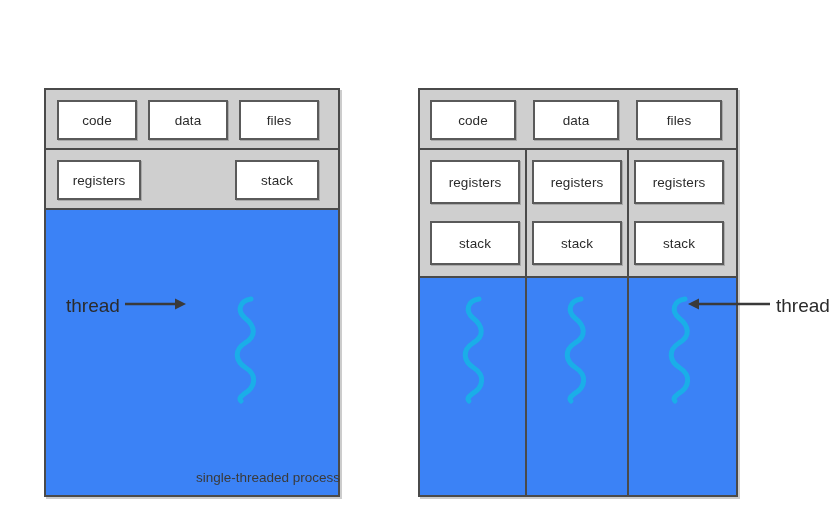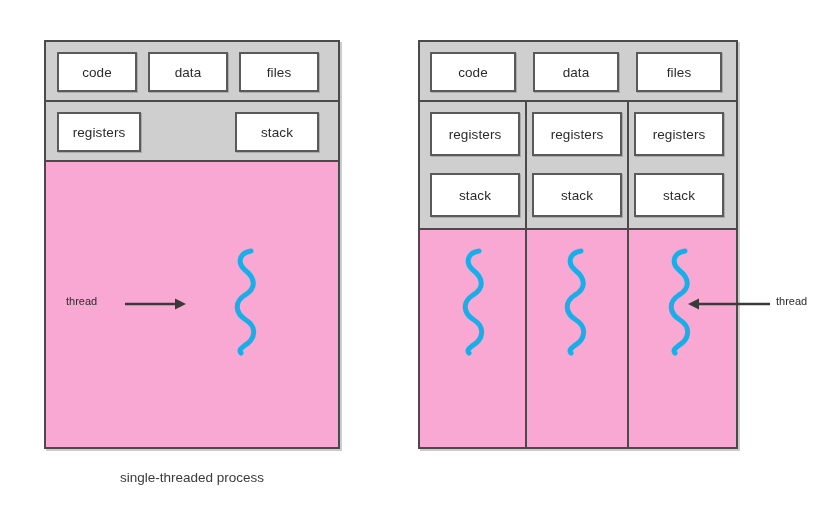--- a/index.html
+++ b/index.html
@@ -9,24 +9,25 @@
     font-family:"Liberation Sans", sans-serif;
     position:relative;
     overflow:hidden;
     -webkit-font-smoothing:antialiased;
   }
   .stage{position:absolute;left:0;top:0;width:834px;height:517px;}
 
   
   .proc{
     position:absolute;
-    background:#f9a8d4;
+    background:#3b82f6;
     border:2px solid #4a4a4a;
     box-sizing:border-box;
     box-shadow:2px 2px 0 rgba(0,0,0,0.20);
+    margin-top:48px;
   }
   #single-proc{left:44px;top:40px;width:296px;height:409px;}
   #multi-proc {left:418px;top:40px;width:320px;height:409px;}
 
   
   .band{
     position:absolute;left:0;width:100%;
     background:#cfcfcf;
     box-sizing:border-box;
   }
@@ -53,33 +54,33 @@
     background:#4a4a4a;
   }
 
   
   .squig{position:absolute;}
   .squig svg{display:block;}
 
   
   .ann-label{
     position:absolute;
-    font-size:11px;
+    font-size:19px;
     color:#2b2b2b;
     white-space:nowrap;
   }
   .ann-arrow{position:absolute;}
   .ann-arrow svg{display:block;}
 
   
   .caption{
     position:absolute;
     font-size:13.5px;
     color:#3a3a3a;
-    text-align:center;
+    text-align:right;
     white-space:nowrap;
   }
 </style>
 </head>
 <body>
 
 <div class="stage">
 
   <div class="proc" id="single-proc">
 

